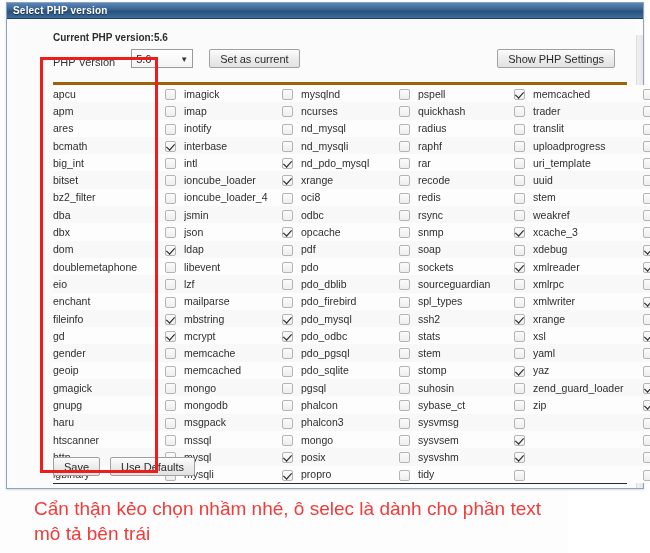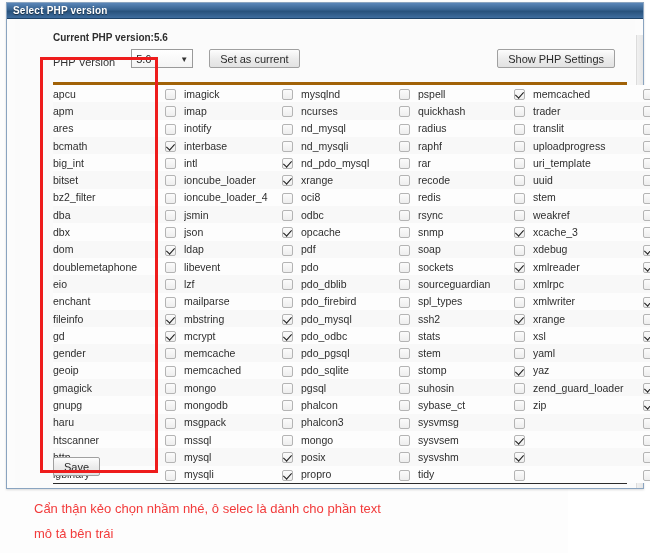--- a/index.html
+++ b/index.html
@@ -174,21 +174,21 @@
     pointer-events: none;
     z-index: 5;
   }
 
   
   .caption {
     position: absolute;
     left: 34px; top: 496px;
     width: 600px;
     color: #f23b3b;
-    font-size: 13px;
+    font-size: 19px;
     line-height: 25px;
   }
 
   
   .pane-edge {
     position: absolute;
     right: 0; top: 16px; bottom: 0;
     width: 7px;
     background: linear-gradient(to right,#f1f1f1,#e6e6e6);
     border-left: 1px solid #dcdcdc;
@@ -515,20 +515,21 @@
                   <td class="cb"><span class="chk"></span></td>
                   <td class="lab"></td>
                   <td class="cb"><span class="chk"></span></td>
                 </tr>
               </tbody>
           </table>
         </div>
 
         <div class="footer-btns">
           <button class="btn">Save</button>
+          <button class="btn">Use Defaults</button>
         </div>
 
       </div>
     </div>
   </div>
 
   <div class="redbox"></div>
 
   <div class="caption">
     <div>Cẩn thận kẻo chọn nhầm nhé, ô selec là dành cho phần text</div>

